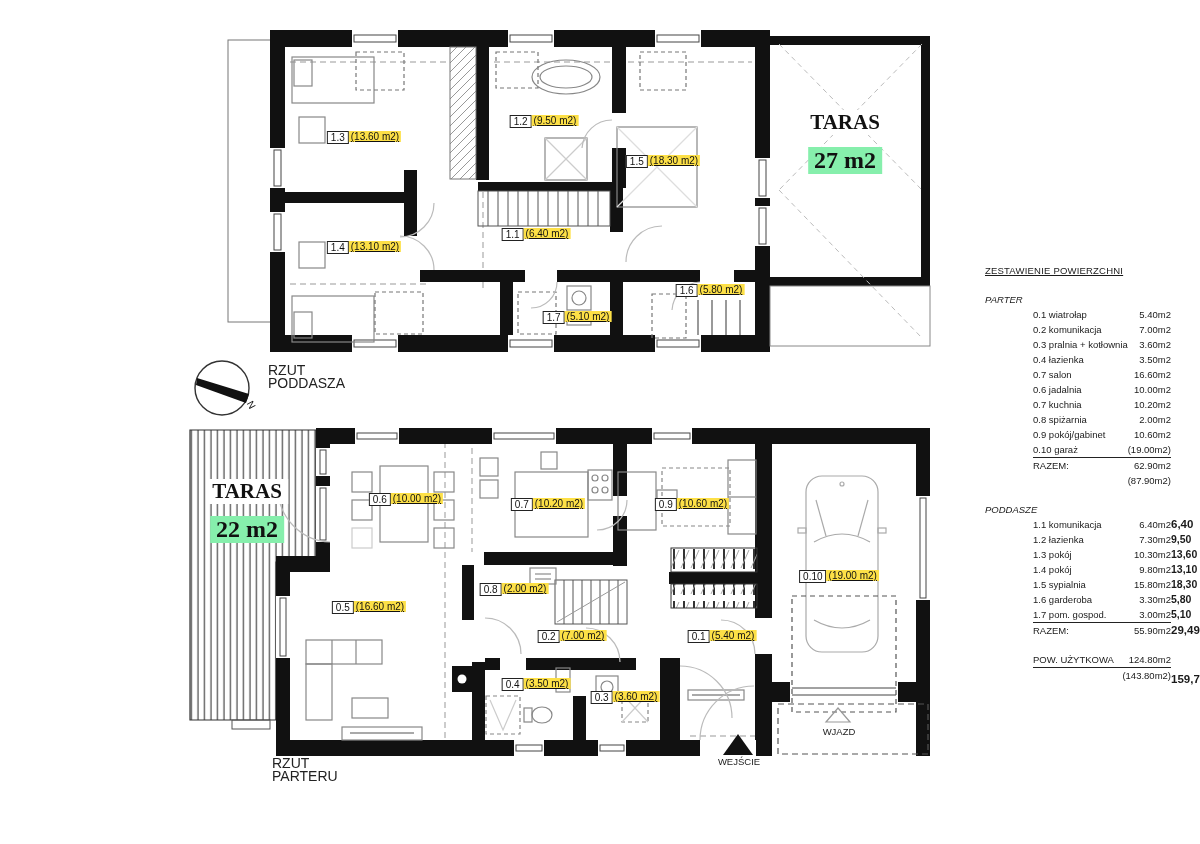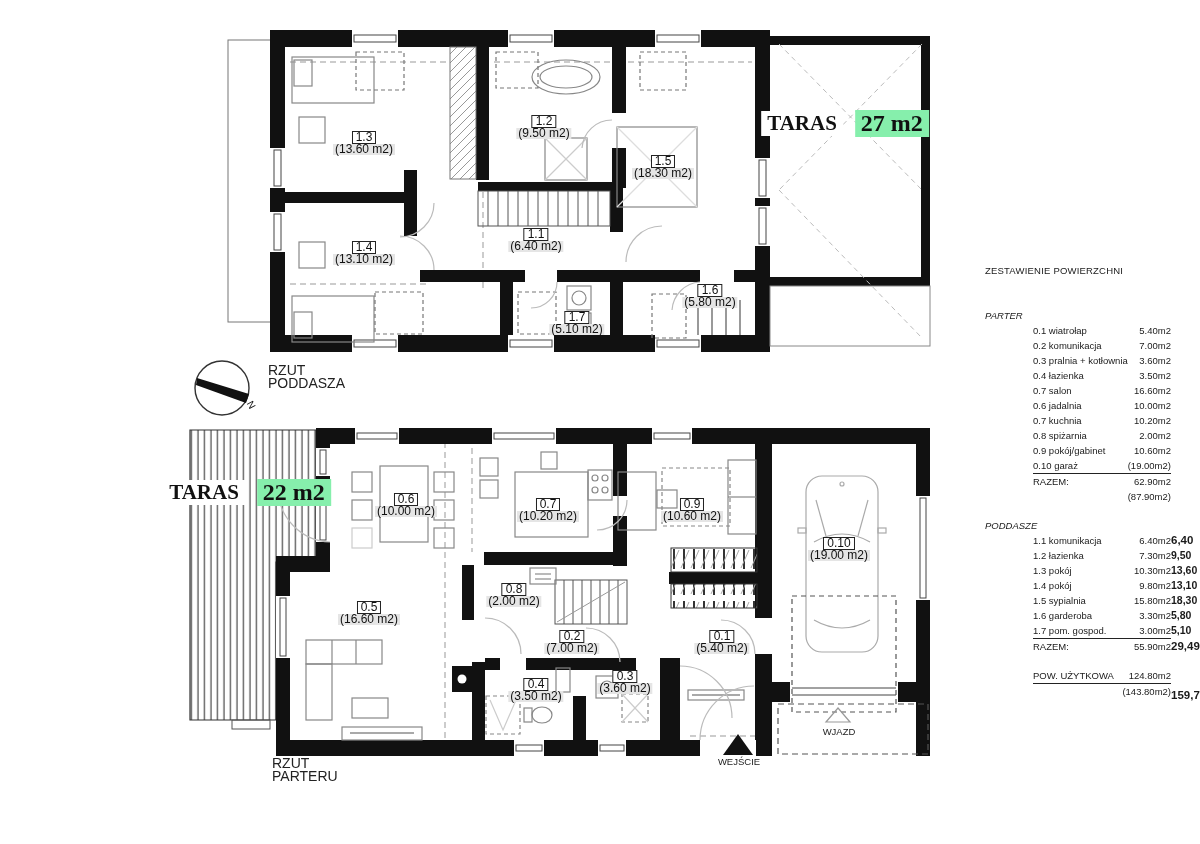--- a/index.html
+++ b/index.html
@@ -1,35 +1,35 @@
 <!DOCTYPE html>
 <html><head>
 <meta charset="utf-8">
 <style>
   html,body{margin:0;padding:0;background:#fff;}
   .sheet{position:relative;width:1200px;height:844px;background:#fff;overflow:hidden;
          font-family:"Liberation Sans",sans-serif;color:#1a1a1a;}
   svg{position:absolute;left:0;top:0;}
   
-  .rlabel{position:absolute;transform:translateX(-50%);display:flex;flex-direction:column;
-          align-items:center;font-size:12px;line-height:11px;color:#111;z-index:4;}
+  .rlabel{position:absolute;transform:translateX(-50%);display:flex;flex-direction:row;
+          align-items:flex-start;font-size:10px;line-height:11px;color:#111;z-index:4;}
   .rnum{border:1px solid #222;background:#fff;padding:0 3px;}
-  .rarea{background:#e5e5e5;padding:0 2px;white-space:nowrap;}
+  .rarea{background:#fde047;padding:0 2px;white-space:nowrap;text-decoration:underline;}
   
-  .taras{position:absolute;transform:translateX(-50%);display:flex;flex-direction:row;
+  .taras{position:absolute;transform:translateX(-50%);display:flex;flex-direction:column;
          align-items:center;gap:12px;font-family:"Liberation Serif",serif;font-weight:bold;
          color:#111;z-index:4;}
   .taras .t1{font-size:21px;background:#fff;padding:0 6px;}
   .taras .t2{font-size:24px;background:#86efac;padding:0 6px;}
   
   .caption{position:absolute;font-size:14px;line-height:13px;color:#222;z-index:4;}
   .small-note{position:absolute;font-size:9.5px;color:#222;z-index:4;transform:translateX(-50%);}
   
   .panel{position:absolute;left:985px;top:263px;width:192px;font-size:9.5px;line-height:15px;z-index:4;}
-  .panel .title{margin-bottom:30px;letter-spacing:.2px;}
+  .panel .title{margin-bottom:14px;letter-spacing:.2px;text-decoration:underline;}
   .panel .hdr{margin-top:0;font-style:italic;}
   .trow{display:flex;align-items:baseline;margin-left:48px;}
   .inner{display:flex;flex:0 0 138px;justify-content:space-between;}
   .inner .tl{white-space:nowrap;}
   .inner .tv{text-align:center;white-space:nowrap;}
   .alt{flex:0 0 46px;text-align:left;font-weight:bold;font-size:10.5px;white-space:nowrap;}
   .u .inner{border-bottom:1px solid #222;} .gap14{height:14px;}
   .bigalt{font-size:11.5px;}
 </style>
 </head>
@@ -410,21 +410,21 @@
 </div>
 
 <div class="rlabel" style="left:722px;top:630px">
   <span class="rnum">0.1</span>
   <span class="rarea">(5.40 m2)</span>
 </div>
 <div class="rlabel" style="left:572px;top:630px">
   <span class="rnum">0.2</span>
   <span class="rarea">(7.00 m2)</span>
 </div>
-<div class="rlabel" style="left:625px;top:670px">
+<div class="rlabel" style="left:625px;top:691px">
   <span class="rnum">0.3</span>
   <span class="rarea">(3.60 m2)</span>
 </div>
 <div class="rlabel" style="left:536px;top:678px">
   <span class="rnum">0.4</span>
   <span class="rarea">(3.50 m2)</span>
 </div>
 <div class="rlabel" style="left:369px;top:601px">
   <span class="rnum">0.5</span>
   <span class="rarea">(16.60 m2)</span>
@@ -438,21 +438,21 @@
   <span class="rarea">(10.20 m2)</span>
 </div>
 <div class="rlabel" style="left:514px;top:583px">
   <span class="rnum">0.8</span>
   <span class="rarea">(2.00 m2)</span>
 </div>
 <div class="rlabel" style="left:692px;top:498px">
   <span class="rnum">0.9</span>
   <span class="rarea">(10.60 m2)</span>
 </div>
-<div class="rlabel" style="left:839px;top:537px">
+<div class="rlabel" style="left:839px;top:570px">
   <span class="rnum">0.10</span>
   <span class="rarea">(19.00 m2)</span>
 </div>
 
 <div class="taras" style="left:845px;top:110px">
   <span class="t1">TARAS</span>
   <span class="t2">27 m2</span>
 </div>
 <div class="taras" style="left:247px;top:479px">
   <span class="t1">TARAS</span>

